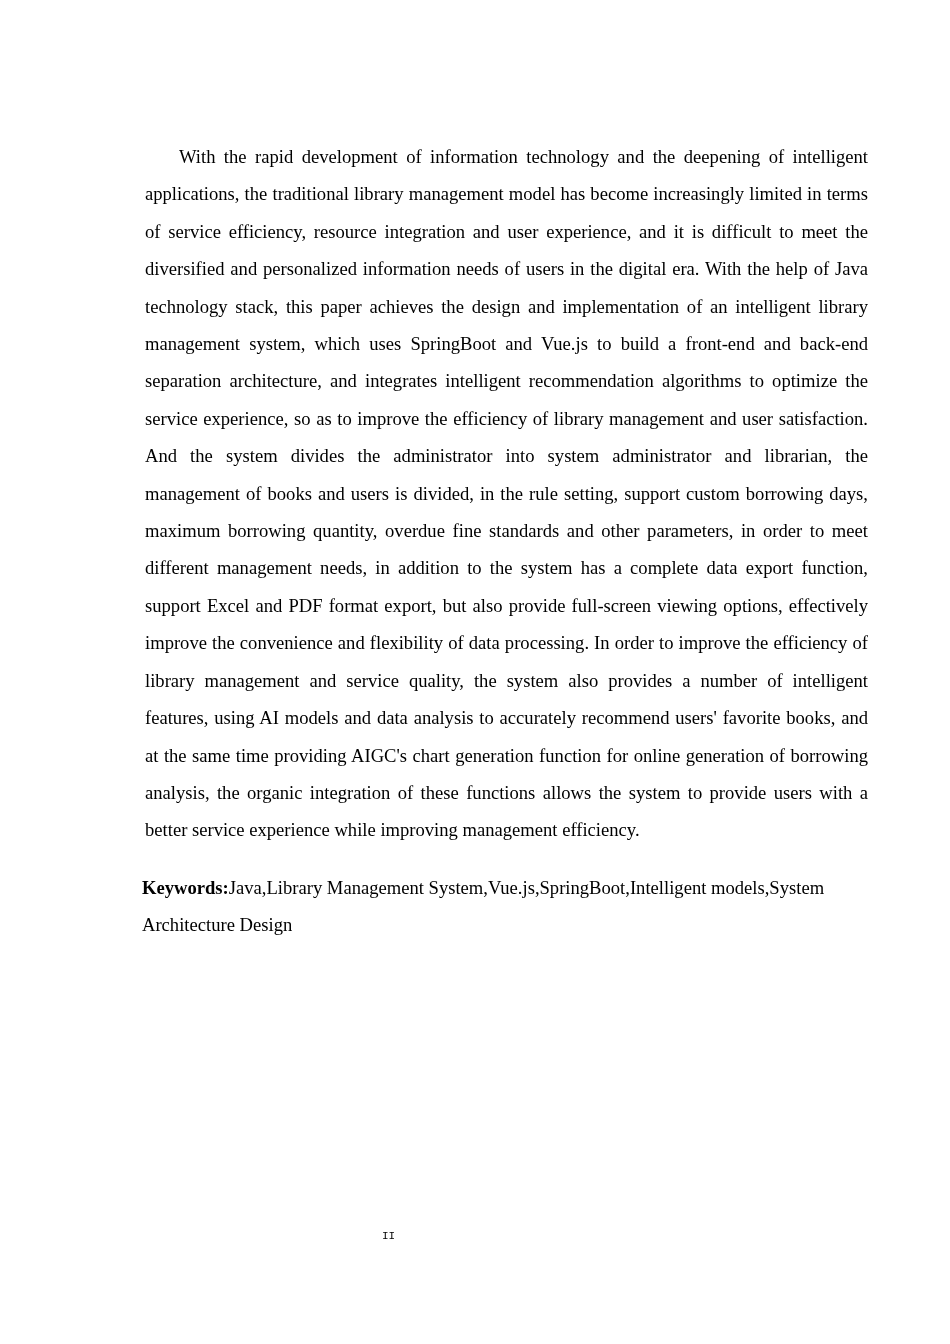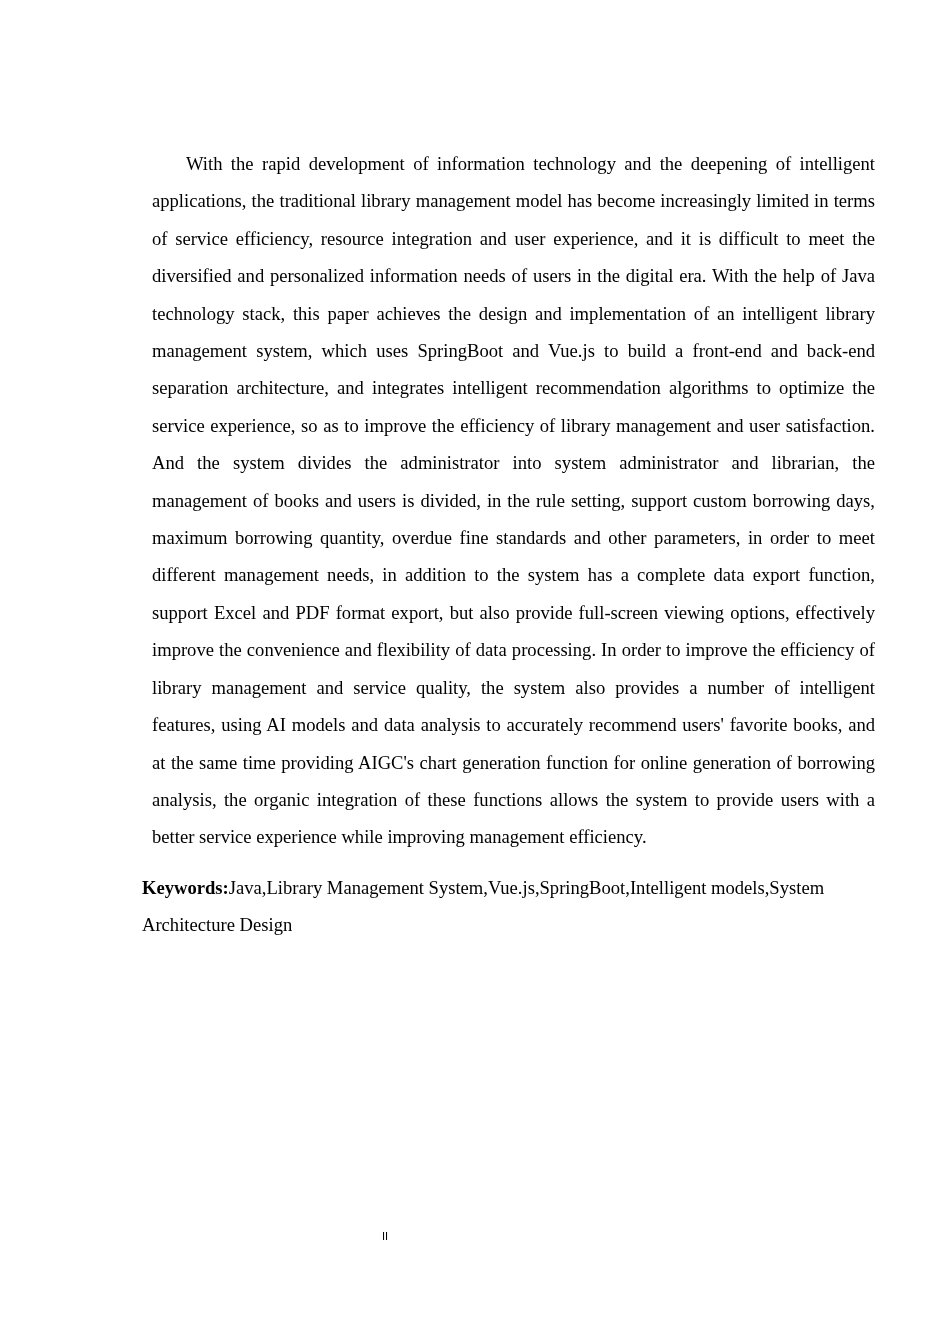--- a/index.html
+++ b/index.html
@@ -1,31 +1,31 @@
 <!DOCTYPE html>
 <html><head>
 <meta charset="utf-8">
 <style>
   html, body { margin: 0; padding: 0; background: #ffffff; }
   body { width: 950px; height: 1344px; position: relative; overflow: hidden; }
   .abstract {
     position: absolute; left: 136px; top: 129px; width: 723px;
     font-family: "Liberation Serif", serif; font-size: 18.6px; line-height: 37.4px;
-    color: #000; text-align: justify; margin: 16px;
+    color: #000; text-align: justify; margin: 9px;
   }
   .abstract p { margin: 0; text-indent: 34px; }
   .keywords {
     position: absolute; left: 136px; top: 863px; width: 723px;
     font-family: "Liberation Serif", serif; font-size: 18.6px; line-height: 37.4px;
     color: #000; margin: 6px;
   }
   .kw-label { font-weight: bold; }
   .page-num {
     position: absolute; left: 382px; top: 1230px;
-    font-family: Liberation Sans, sans-serif; font-size: 11px; color: #000;
+    font-family: Liberation Mono, monospace; font-size: 11px; color: #000;
   }
 </style>
 </head>
 <body>
 
 <div class="abstract">
   <p>With the rapid development of information technology and the deepening of intelligent applications, the traditional library management model has become increasingly limited in terms of service efficiency, resource integration and user experience, and it is difficult to meet the diversified and personalized information needs of users in the digital era. With the help of Java technology stack, this paper achieves the design and implementation of an intelligent library management system, which uses SpringBoot and Vue.js to build a front-end and back-end separation architecture, and integrates intelligent recommendation algorithms to optimize the service experience, so as to improve the efficiency of library management and user satisfaction. And the system divides the administrator into system administrator and librarian, the management of books and users is divided, in the rule setting, support custom borrowing days, maximum borrowing quantity, overdue fine standards and other parameters, in order to meet different management needs, in addition to the system has a complete data export function, support Excel and PDF format export, but also provide full-screen viewing options, effectively improve the convenience and flexibility of data processing. In order to improve the efficiency of library management and service quality, the system also provides a number of intelligent features, using AI models and data analysis to accurately recommend users' favorite books, and at the same time providing AIGC's chart generation function for online generation of borrowing analysis, the organic integration of these functions allows the system to provide users with a better service experience while improving management efficiency.</p>
 </div>
 
 <div class="keywords">

